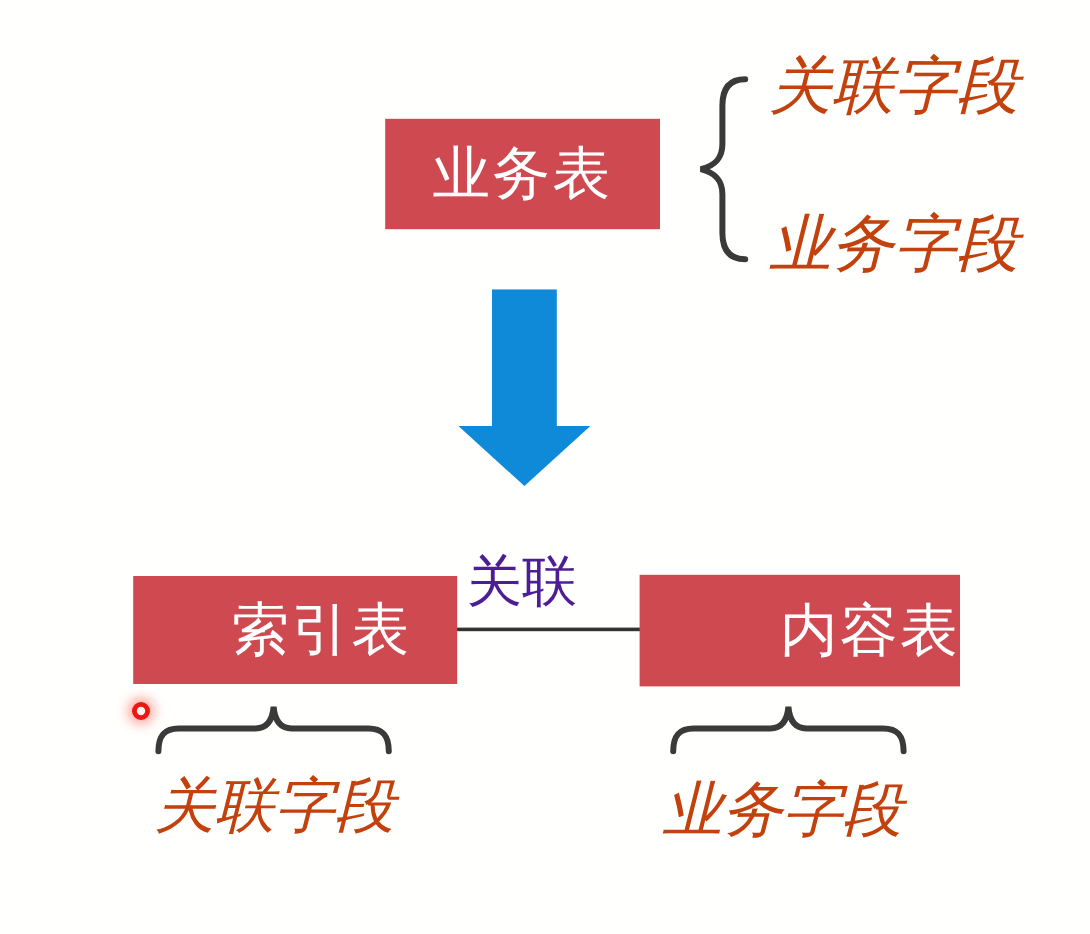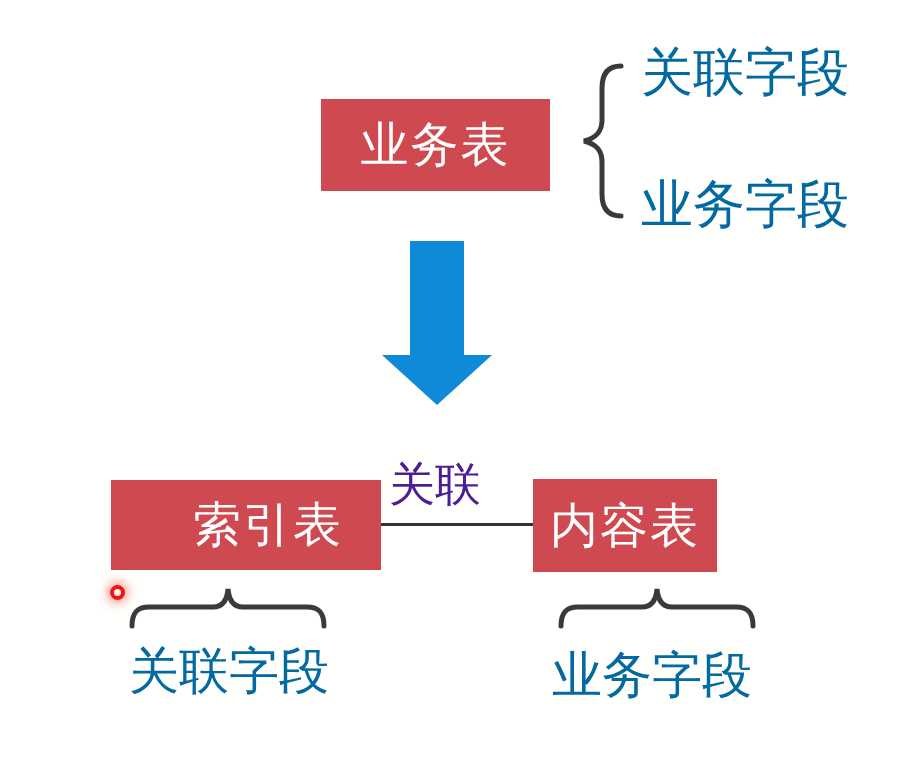--- a/index.html
+++ b/index.html
@@ -22,28 +22,29 @@
     background: #ce4a50;
     color: #ffffff;
     display: flex;
     align-items: center;
     justify-content: center;
     font-size: 48px;
     letter-spacing: 2px;
   }
   .box-top      { left: 321px; top: 99px;  width: 229px; height: 92px; }
   .box-left     { left: 111px; top: 480px; width: 226px; height: 90px; padding-left: 44px; }
-  .box-right    { left: 533px; top: 479px; width: 184px; height: 93px; }
+  .box-right    { left: 533px; top: 479px; width: 267px; height: 93px; justify-content: flex-end; }
 
   .field-label {
     position: absolute;
-    color: #0369a1;
+    color: #c2410c;
     font-size: 52px;
     white-space: nowrap;
     line-height: 1;
+    font-style: italic;
   }
   .fl-top-1 { left: 641px; top: 46px; }
   .fl-top-2 { left: 641px; top: 178px; }
   .fl-bot-left  { left: 129px; top: 646px; font-size: 50px; }
   .fl-bot-right { left: 552px; top: 650px; font-size: 50px; }
 
   .connector-label {
     position: absolute;
     left: 385px; top: 461px;
     width: 100px;

